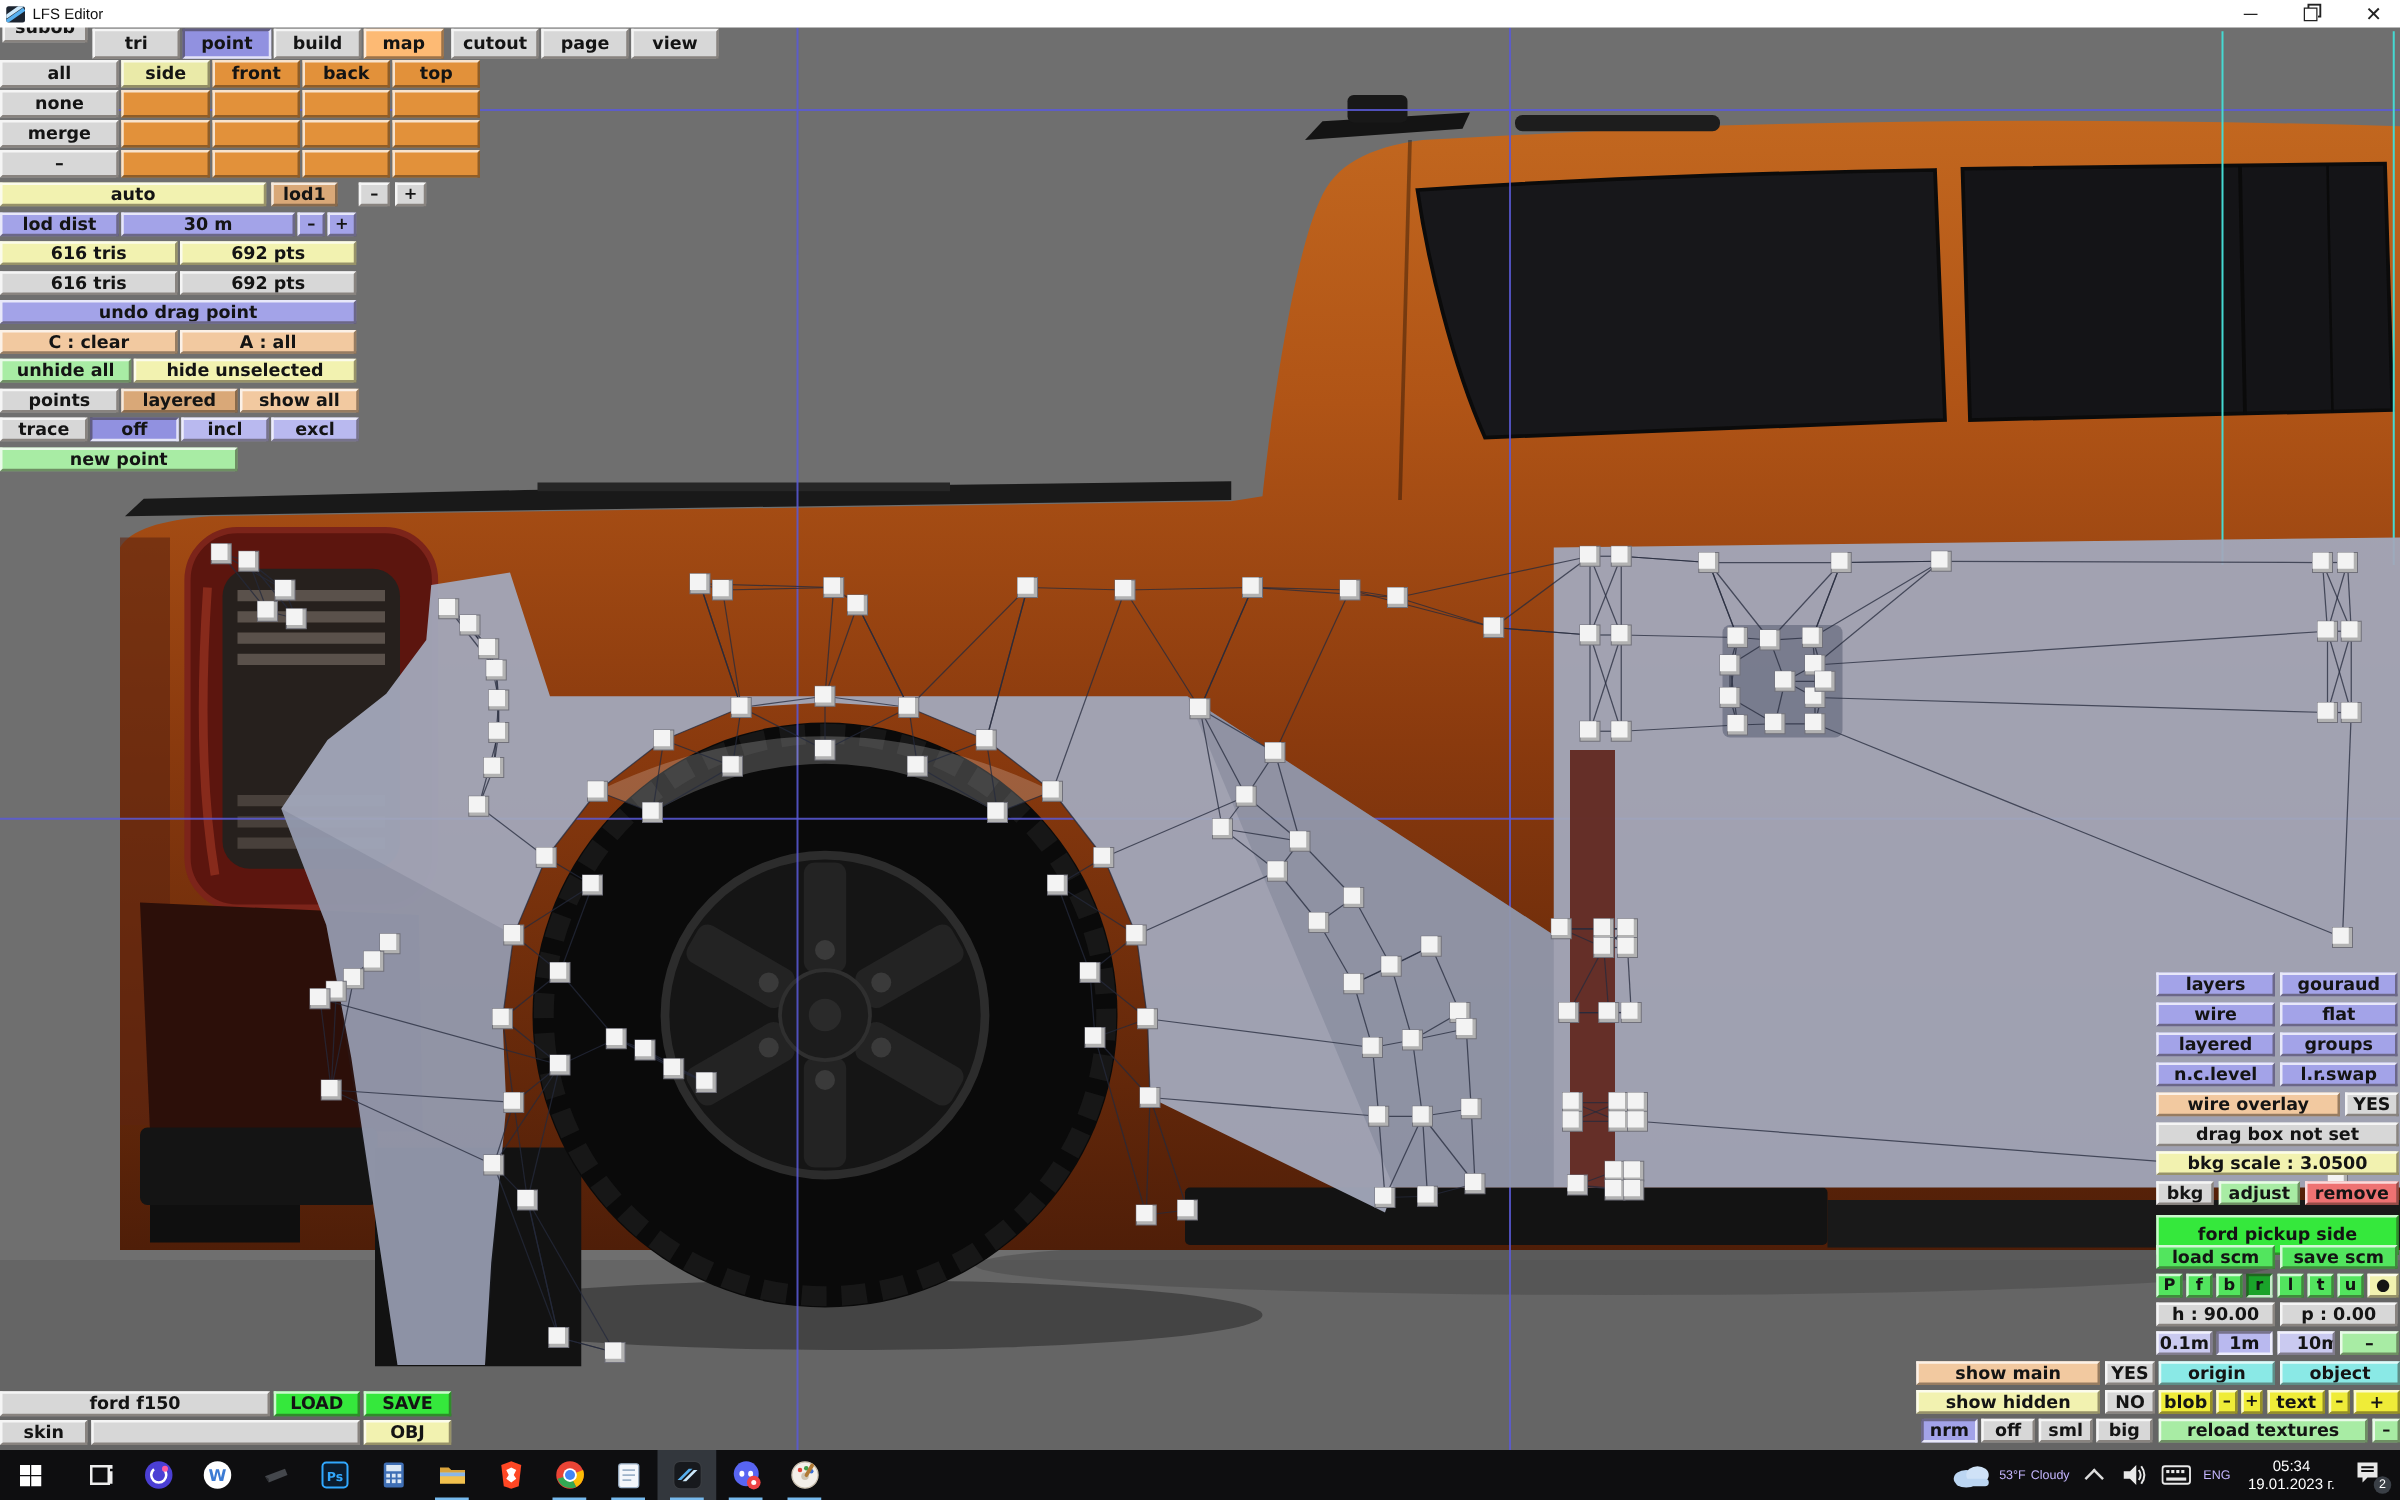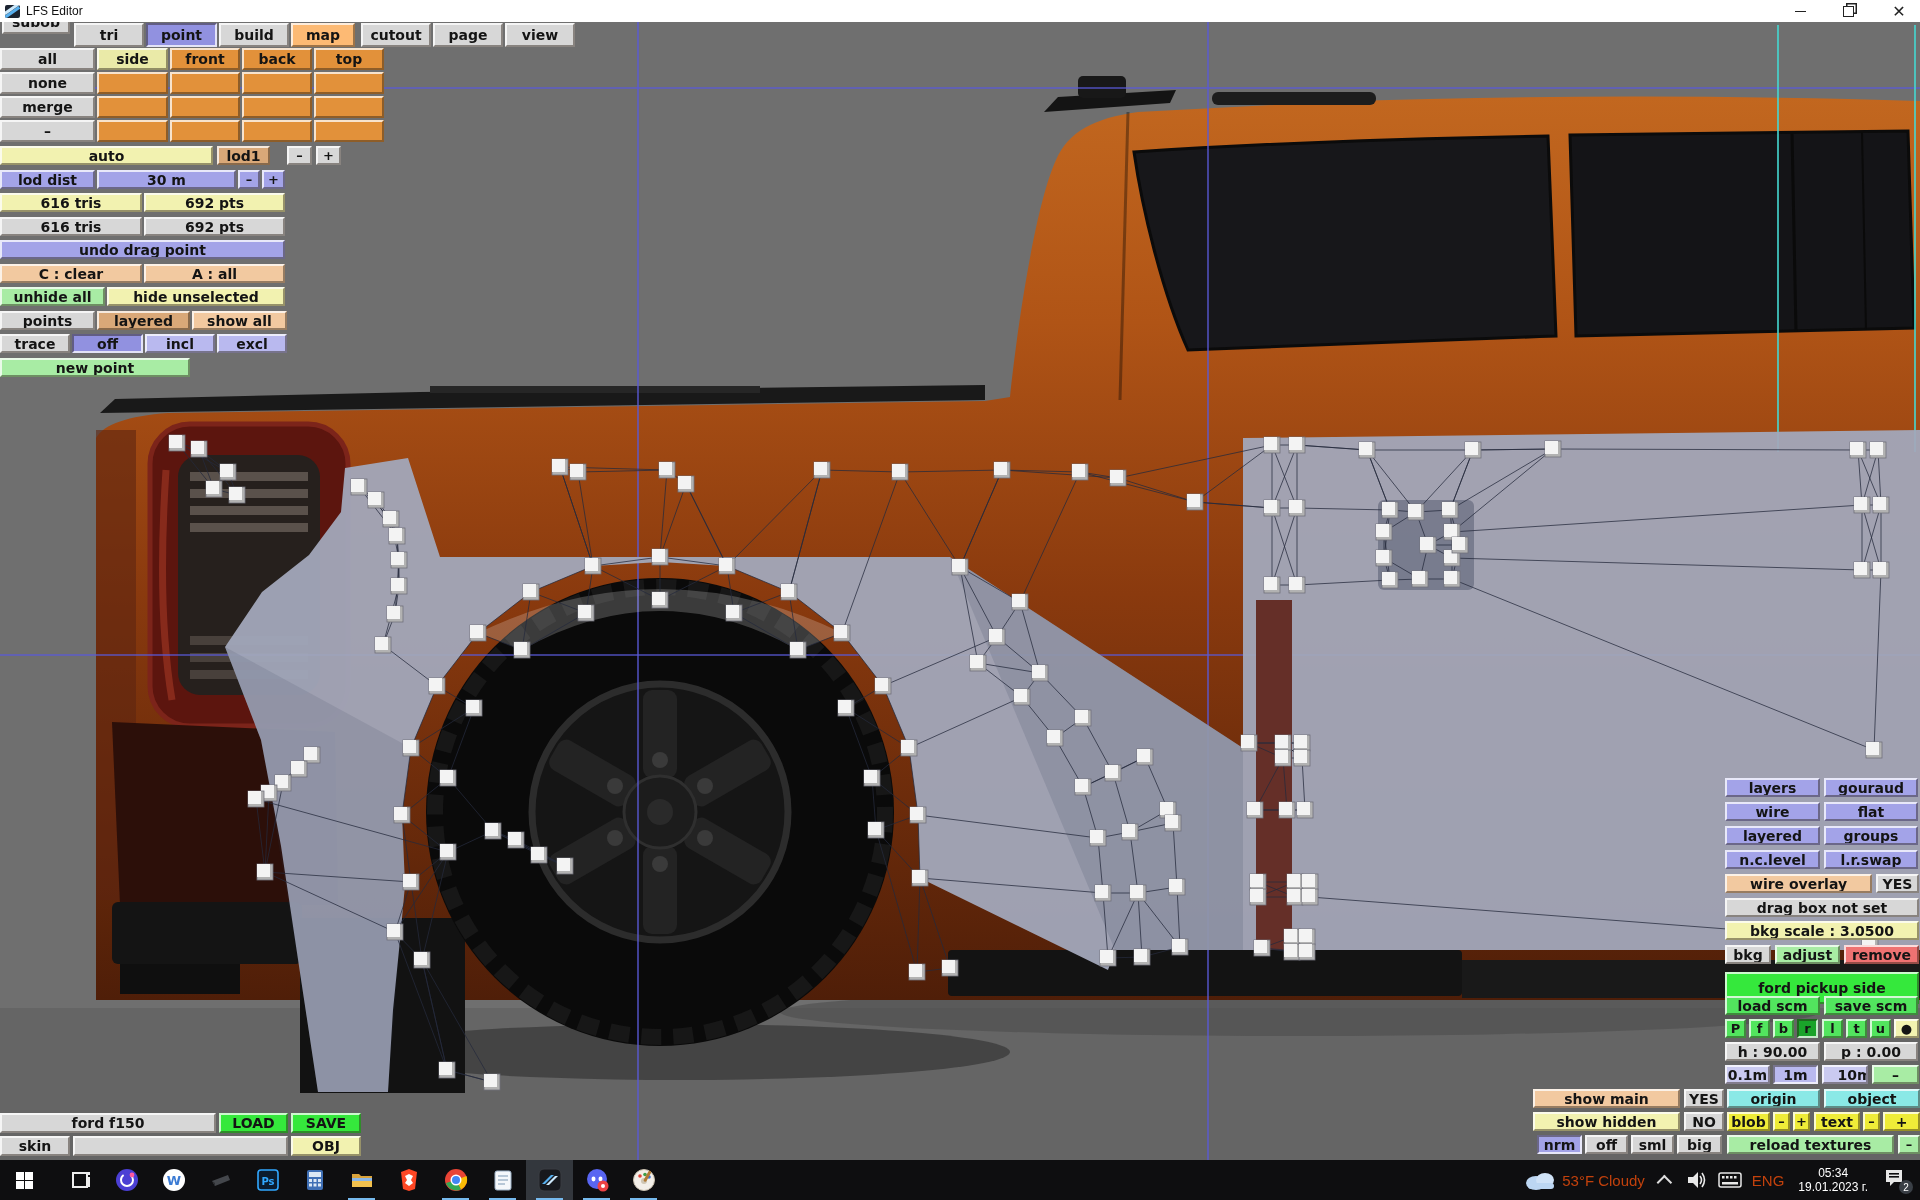--- a/index.html
+++ b/index.html
@@ -34,21 +34,21 @@
   #searchbox .mag:after{content:"";position:absolute;width:2px;height:7px;background:#555;transform:rotate(-45deg);left:11px;top:9px;}
   #searchbox .ph{color:#3a3a3a;font-size:15px;margin-left:12px;}
   #searchbox .highlight{position:absolute;right:0;top:0;width:86px;height:38px;overflow:hidden;background:linear-gradient(#cfe3f2,#eef6fb);}
   #searchbox .highlight .hill{position:absolute;bottom:-10px;left:-8px;width:110px;height:26px;background:#fdfeff;border-radius:50%;}
   #searchbox .highlight .fence{position:absolute;top:6px;left:34px;width:5px;height:18px;background:#b07a35;box-shadow:8px 2px 0 #a06c2c,16px 5px 0 #b07a35,24px 8px 0 #96652a;transform:rotate(8deg);}
   #searchbox .highlight .pine{position:absolute;bottom:4px;left:6px;width:0;height:0;border-left:7px solid transparent;border-right:7px solid transparent;border-bottom:18px solid #4a7d5a;}
   .tb-slot{width:47px;height:40px;display:flex;align-items:center;justify-content:center;position:relative;}
   .tb-slot.active{background:#33373d;}
   .tb-slot .runline{position:absolute;bottom:0;left:10px;width:27px;height:2px;background:#76b9ed;}
   .tray{display:flex;align-items:center;height:40px;}
-  .tray .txt{font-size:15px;color:#c2410c;}
+  .tray .txt{font-size:10px;color:#c4b5fd;}
   .clock{font-size:12px;line-height:14px;text-align:center;color:#fff;}
   .chev{width:9px;height:9px;border-left:2px solid #ddd;border-top:2px solid #ddd;transform:rotate(45deg) translateY(3px);}
 </style>
 </head>
 <body>
 
 <div id="stage">
 
   <div id="titlebar">
     <span class="app-icon">

